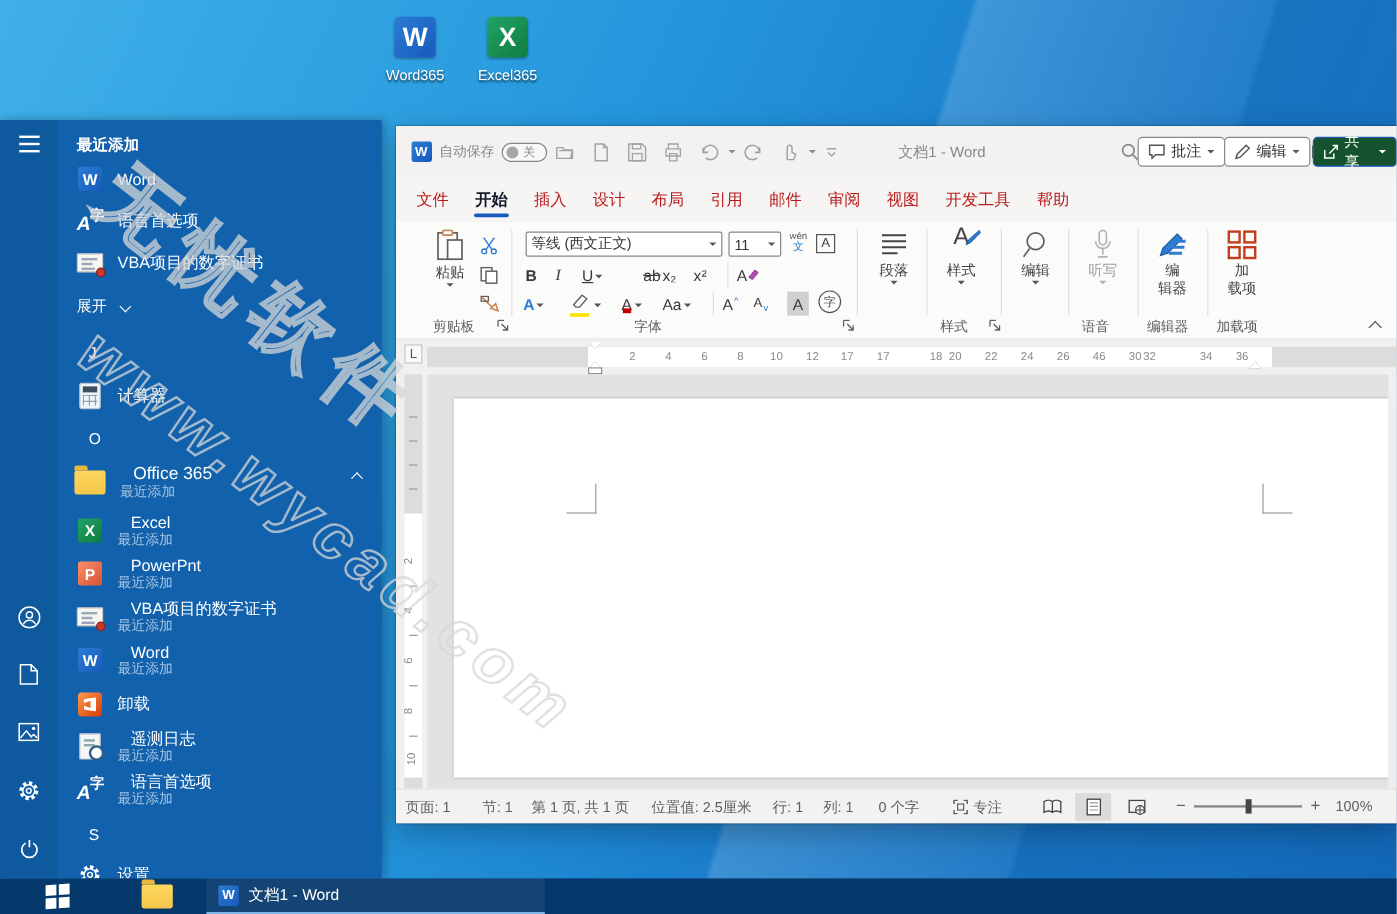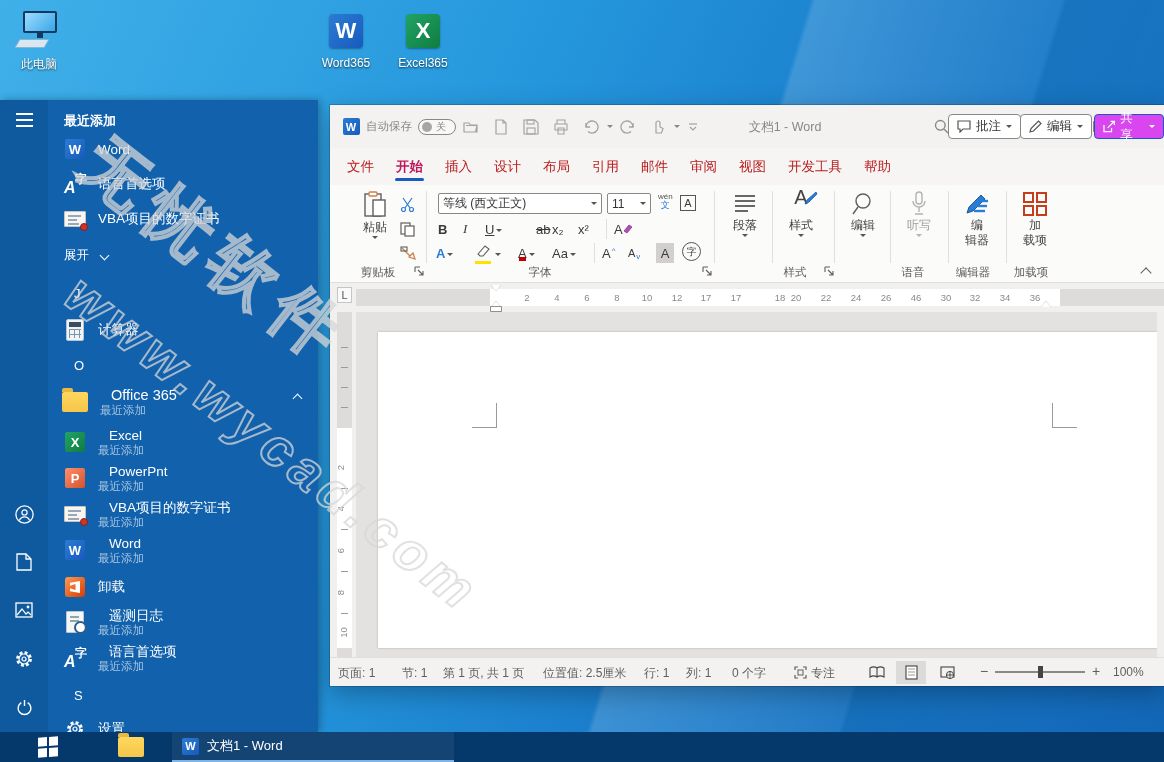--- a/index.html
+++ b/index.html
@@ -88,26 +88,26 @@
   .toggle{width:38px;height:16px;border:1px solid #8a8886;border-radius:9px;display:flex;align-items:center;padding:0 3px;gap:4px;background:#f8f8f8;}
   .toggle .knob{width:10px;height:10px;border-radius:50%;background:#a8a6a4;}
   .toggle .st{font-size:10px;color:#8a8886;}
   .dd6{width:0;height:0;border:3.5px solid transparent;border-top-color:#8a8886;margin-left:1px;margin-top:3px;}
   .win-title{position:absolute;left:390px;width:130px;text-align:center;font-size:12.5px;color:#8a8886;top:14px;}
   .signin{position:absolute;right:122px;top:11px;width:50px;height:21px;background:#cfcecd;color:#8f8d8b;font-size:12px;display:flex;align-items:center;justify-content:center;}
   .winctl{position:absolute;top:0;width:44px;height:43px;display:flex;align-items:center;justify-content:center;color:#555;}
 
   .tabrow{position:absolute;left:0;top:43px;width:100%;height:37px;background:#f6f5f4;display:flex;align-items:flex-end;padding-left:6px;}
   .tab{padding:8px 11px 9px;font-size:13.5px;color:#b91c1c;position:relative;}
-  .tab.active{color:#be185d;font-weight:bold;font-family:Liberation Mono, monospace;}
+  .tab.active{color:#0f172a;font-weight:bold;font-family:Liberation Mono, monospace;}
   .tab.active::after{content:"";position:absolute;left:10px;right:10px;bottom:4px;height:3px;border-radius:2px;background:#185abd;}
   .tr-btn{position:absolute;top:9px;height:25px;border:1px solid #8a8886;border-radius:4px;background:#fff;
      display:flex;align-items:center;gap:5px;padding:0 8px;font-size:12.5px;color:#333;}
   .tr-btn .dds{width:0;height:0;border:3.5px solid transparent;border-top-color:#555;margin-top:3px;}
-  .tr-btn.share{background:#d946ef;border-color:#185abd;color:#fff;}
+  .tr-btn.share{background:#14532d;border-color:#185abd;color:#fff;}
   .tr-btn.share .dds{border-top-color:#fff;}
 
   .ribbon{position:absolute;left:0;top:80px;width:100%;height:98px;background:#fbfbfa;border-bottom:1px solid #e1dfdd;}
   .gsep{position:absolute;top:6px;height:72px;width:1px;background:#e1dfdd;}
   .glabel{position:absolute;top:80px;font-size:11.5px;color:#605e5c;text-align:center;}
   .launcher{position:absolute;top:81px;width:10px;height:10px;}
   .bigbtn{position:absolute;top:6px;width:46px;display:flex;flex-direction:column;align-items:center;gap:2px;color:#444;font-size:12px;text-align:center;line-height:13px;}
   .bigbtn .ddt{width:0;height:0;border:3.5px solid transparent;border-top-color:#555;}
   .bigbtn.dis{color:#a19f9d;}
   .combo{position:absolute;height:21px;border:1px solid #8a8886;border-radius:2px;background:#fff;display:flex;align-items:center;font-size:12px;padding:0 4px;justify-content:space-between;color:#333;}
@@ -147,30 +147,20 @@
   .viewbtn{position:absolute;top:3px;width:30px;height:23px;display:flex;align-items:center;justify-content:center;}
   .viewbtn.sel{background:#dcdbda;}
   .zoomtrack{position:absolute;top:13px;width:90px;height:1.6px;background:#8a8886;}
   .zoomthumb{position:absolute;top:8px;width:5px;height:12px;background:#444;}
 </style>
 </head>
 <body>
 
 <div class="screen">
 
-  <div class="dicon" style="left:3px;top:8px;">
-    <div class="glyph">
-        <div class="pc-icon">
-          <div class="scr"></div>
-          <div class="stand"></div>
-          <div class="kb"></div>
-        </div>
-      </div>
-    <div class="lbl">此电脑</div>
-  </div>
   <div class="dicon" style="left:310px;top:8px;">
     <div class="glyph">
         <div class="tile big word">W</div>
       </div>
     <div class="lbl">Word365</div>
   </div>
   <div class="dicon" style="left:387px;top:8px;">
     <div class="glyph">
         <div class="tile big excel">X</div>
       </div>
@@ -655,21 +645,21 @@
         <span class="hnum" style="left:321px;">12</span>
         <span class="hnum" style="left:350px;">17</span>
         <span class="hnum" style="left:380px;">17</span>
         <span class="hnum" style="left:424px;">18</span>
         <span class="hnum" style="left:440px;">20</span>
         <span class="hnum" style="left:470px;">22</span>
         <span class="hnum" style="left:500px;">24</span>
         <span class="hnum" style="left:530px;">26</span>
         <span class="hnum" style="left:560px;">46</span>
         <span class="hnum" style="left:590px;">30</span>
-        <span class="hnum" style="left:619px;">32</span>
+        <span class="hnum" style="left:602px;">32</span>
         <span class="hnum" style="left:649px;">34</span>
         <span class="hnum" style="left:679px;">36</span>
       </div>
       <div class="ind-first" style="left:161px;top:2px;"></div>
       <div class="ind-hang" style="left:161px;top:13px;"></div>
       <div class="ind-box" style="left:161px;top:24px;"></div>
       <div class="ind-hang" style="left:711px;top:13px;"></div>
     </div>
 
     <div class="docarea">

